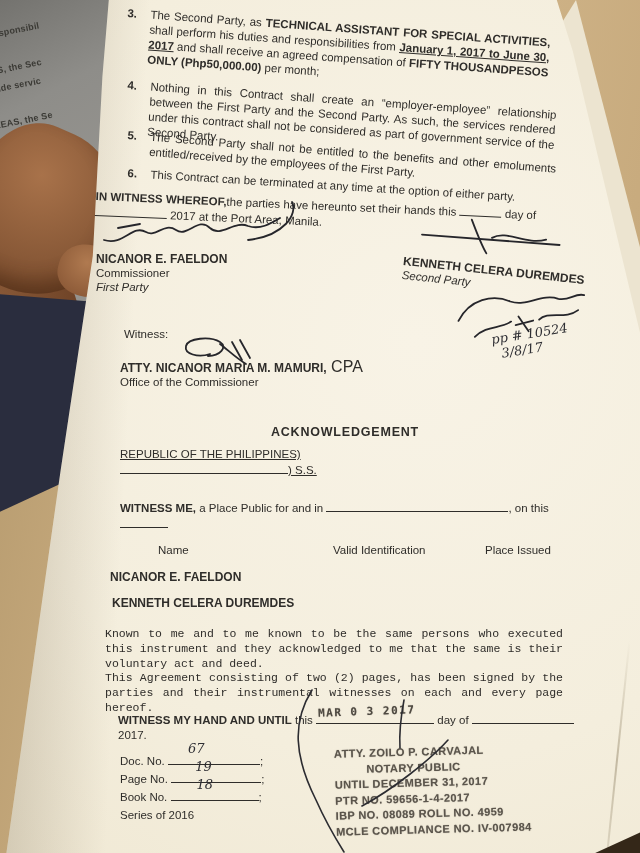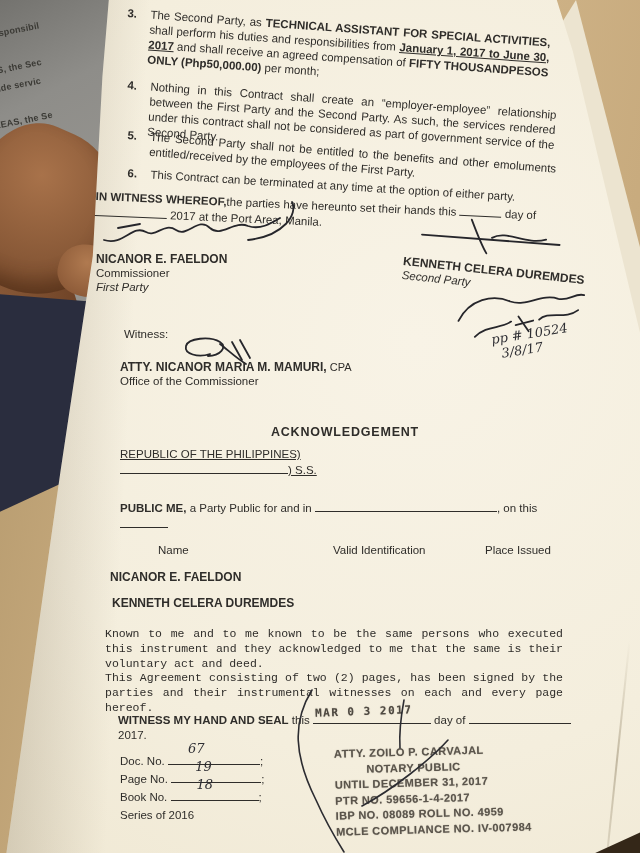--- a/index.html
+++ b/index.html
@@ -152,54 +152,54 @@
       <div style="padding-left:8px">3/8/17</div>
     </div>
 
     <div class="blk small" style="left:124px;top:327px;">Witness:</div>
     <svg class="sig" style="left:176px;top:332px;width:100px;height:36px;" viewBox="0 0 100 36">
       <path d="M34 22 C 22 26,8 22,10 14 C 12 6,34 4,44 10 C 52 15,44 24,32 24"></path>
       <path d="M44 12 C 52 18,60 26,70 32"></path>
       <path d="M56 10 L 66 28 M64 8 L 74 26"></path>
     </svg>
     <div class="blk" style="left:120px;top:360px;">
-      <div class="sig-name"><span>ATTY. NICANOR MARIA M. MAMURI,</span><span style="font-weight:normal;font-size:11px"> CPA</span></div>
+      <div class="sig-name"><span>ATTY. NICANOR MARIA M. MAMURI,</span><span style="font-weight:normal;font-size:16px"> CPA</span></div>
       <div class="sig-sub">Office of the Commissioner</div>
     </div>
 
     <div class="blk heading" style="left:0;top:425px;width:690px;text-align:center;">ACKNOWLEDGEMENT</div>
 
     <div class="blk small" style="left:120px;top:447px;text-decoration:underline;">
       <div>REPUBLIC OF THE PHILIPPINES)</div>
       <div><span class="u" style="width:168px"></span><span>) S.S.</span></div>
     </div>
 
     <div class="blk small" style="left:120px;top:500px;width:460px;">
       <div>
-        <span class="b">PUBLIC ME,</span><span> a Party Public for and in</span>
+        <span class="b">WITNESS ME,</span><span> a Place Public for and in</span>
         <span class="u" style="width:182px"></span><span>, on this</span>
         <span class="u" style="width:48px"></span>
       </div>
     </div>
 
     <div class="blk small" style="left:0;top:543px;width:640px;">
       <span style="position:absolute;left:158px">Name</span>
       <span style="position:absolute;left:333px">Valid Identification</span>
       <span style="position:absolute;left:485px">Place Issued</span>
     </div>
 
     <div class="blk sig-name" style="left:110px;top:570px;">NICANOR E. FAELDON</div>
     <div class="blk sig-name" style="left:112px;top:596px;">KENNETH CELERA DUREMDES</div>
 
     <div class="blk small just" style="left:105px;top:626px;width:458px;">Known to me and to me known to be the same persons who executed this instrument and they acknowledged to me that the same is their voluntary act and deed.</div>
 
     <div class="blk small just" style="left:105px;top:670px;width:458px;">This Agreement consisting of two (2) pages, has been signed by the parties and their instrumental witnesses on each and every page hereof.</div>
 
     <div class="blk small" style="left:118px;top:710px;width:470px;">
-      <span class="b">WITNESS MY HAND AND SEAL</span><span> this</span>
+      <span class="b">WITNESS MY HAND AND UNTIL</span><span> this</span>
       <span class="u" style="width:118px;position:relative;height:13px;"><span class="date-stamp" style="position:absolute;left:2px;top:-6px;">MAR 0 3 2017</span></span>
       <span>day of</span>
       <span class="u" style="width:102px"></span>
       <span>2017.</span>
     </div>
 
     <div class="blk small" style="left:120px;top:752px;line-height:18px;">
       <div>
         <span>Doc. No.</span>
         <span class="u" style="width:92px;position:relative;"><span class="hw" style="position:absolute;left:20px;top:-13px;font-size:13px">67</span></span><span>;</span>

